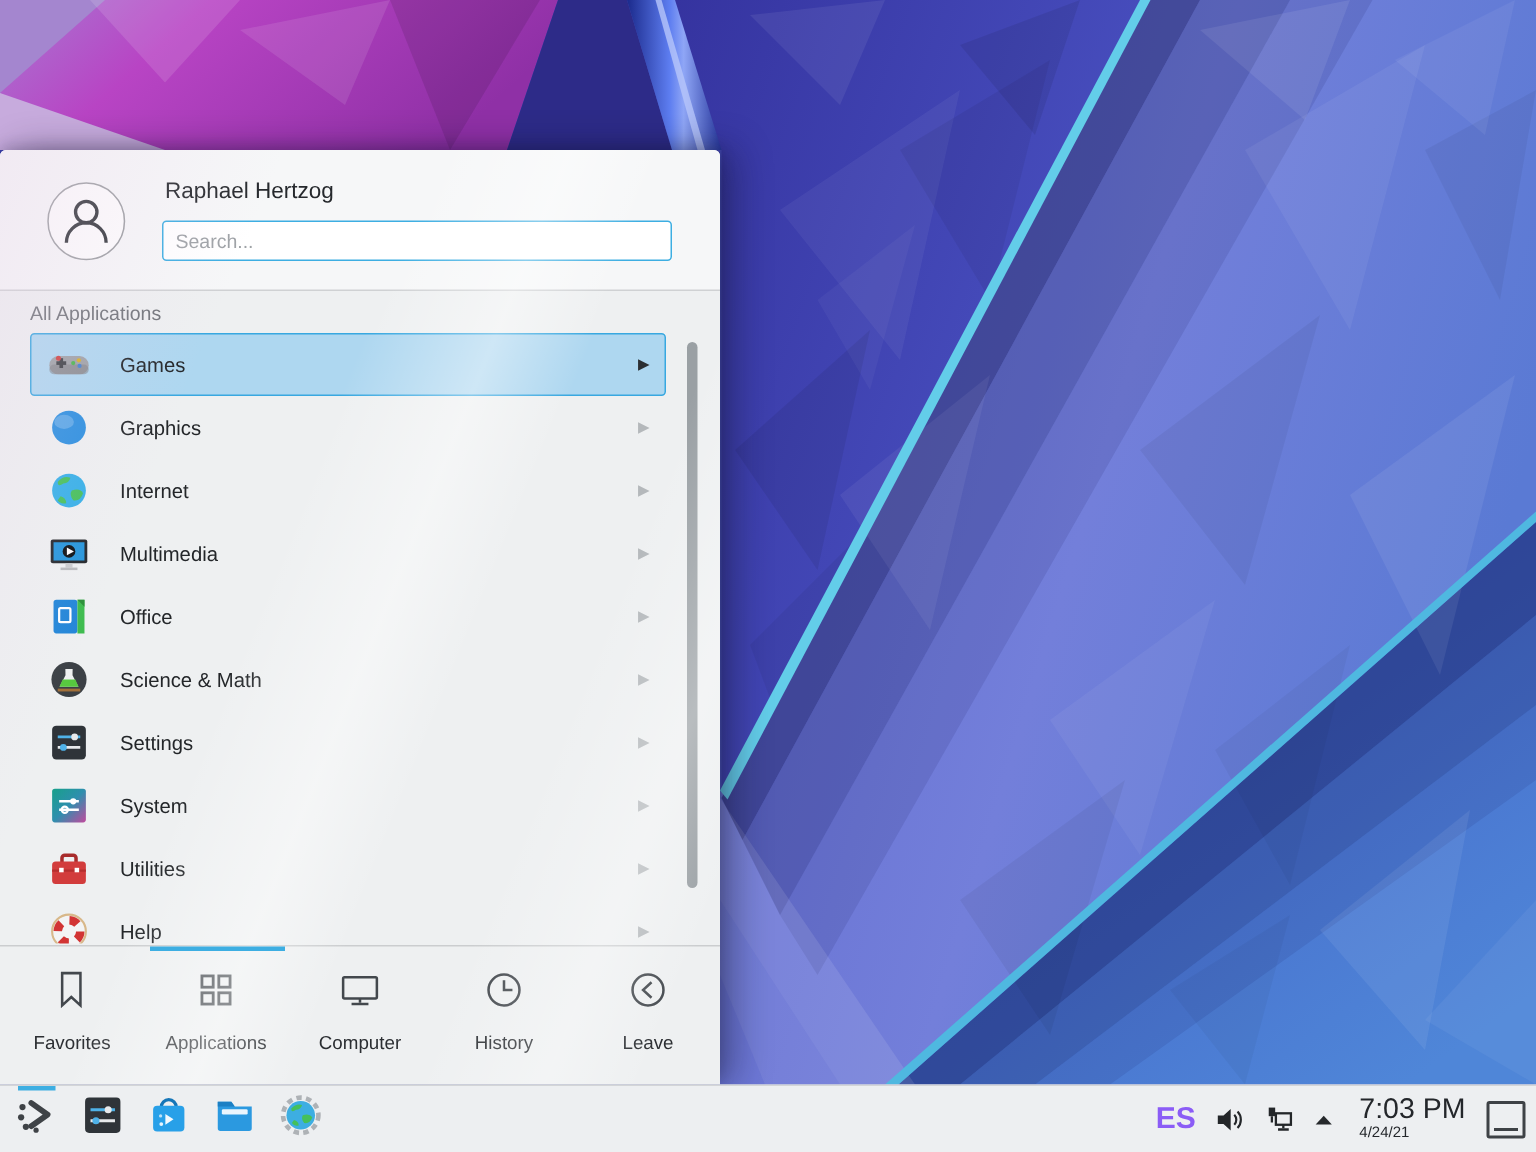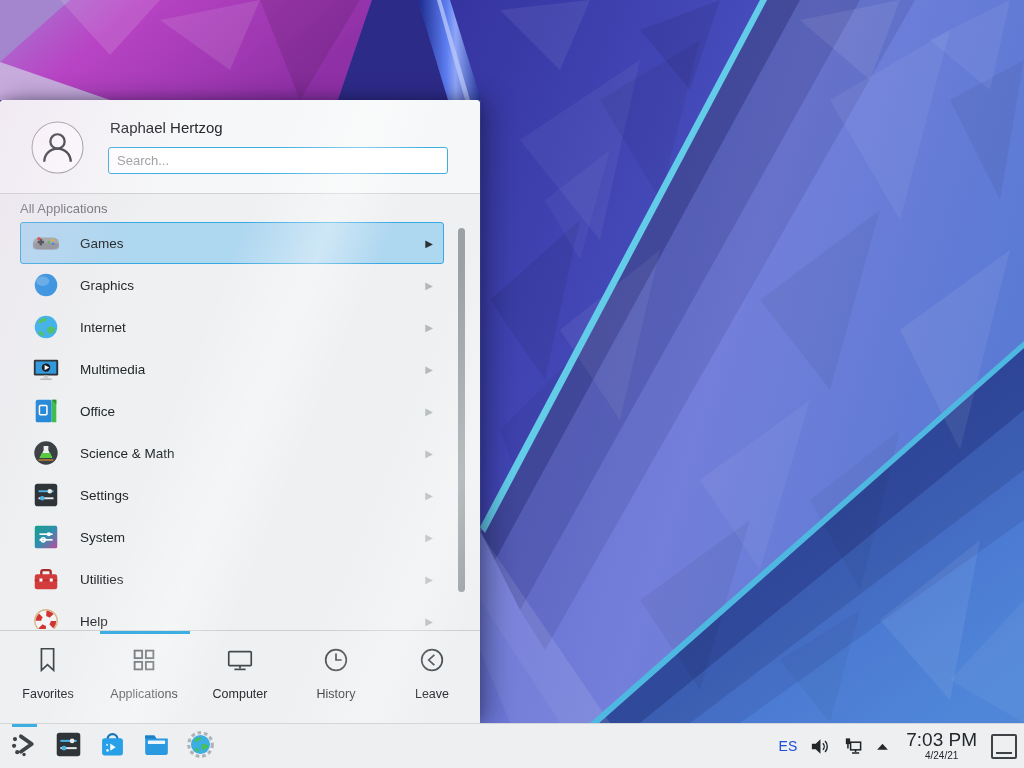--- a/index.html
+++ b/index.html
@@ -7,23 +7,23 @@
           font-family:"Liberation Sans",sans-serif;background:#3c3eae;}
   .wallpaper{position:absolute;inset:0;}
 
   
   .taskbar{position:absolute;left:0;right:0;bottom:0;height:45px;background:#edeff1;
            border-top:1px solid #d3d5d7;box-sizing:border-box;display:flex;align-items:center;z-index:5;}
   .task-apps{display:flex;align-items:center;gap:13px;padding-left:9px;}
   .task-app{position:relative;width:31px;height:31px;display:flex;align-items:center;justify-content:center;}
   .task-app.active::before{content:"";position:absolute;top:-7px;left:3px;width:25px;height:3px;background:#3daee2;}
   .tray{margin-left:auto;display:flex;align-items:center;gap:12px;padding-right:7px;}
-  .kb-layout{font-size:14px;font-weight:normal;color:#1d4ed8;}
+  .kb-layout{font-size:20px;font-weight:bold;color:#8b5cf6;}
   .tray-icon{display:flex;align-items:center;justify-content:center;}
-  .clock{text-align:center;color:#24272b;line-height:1.08;margin-left:4px;}
+  .clock{color:#24272b;line-height:1.08;margin-left:4px;}
   .clock .time{font-size:19px;}
   .clock .date{font-size:10px;}
   .show-desktop{width:26px;height:25px;border:2px solid #3e4246;border-radius:2px;box-sizing:border-box;
                 position:relative;background:transparent;margin-left:2px;}
   .show-desktop::after{content:"";position:absolute;left:3px;right:3px;bottom:3px;border-top:2px solid #3e4246;}
 
   
   .popup{position:absolute;left:0;top:100px;width:480px;height:623px;background:#eef0f1;
          border-radius:4px 4px 0 0;box-shadow:10px 0 24px rgba(15,15,40,.38),0 -2px 10px rgba(15,15,40,.22);
          z-index:4;overflow:hidden;}

